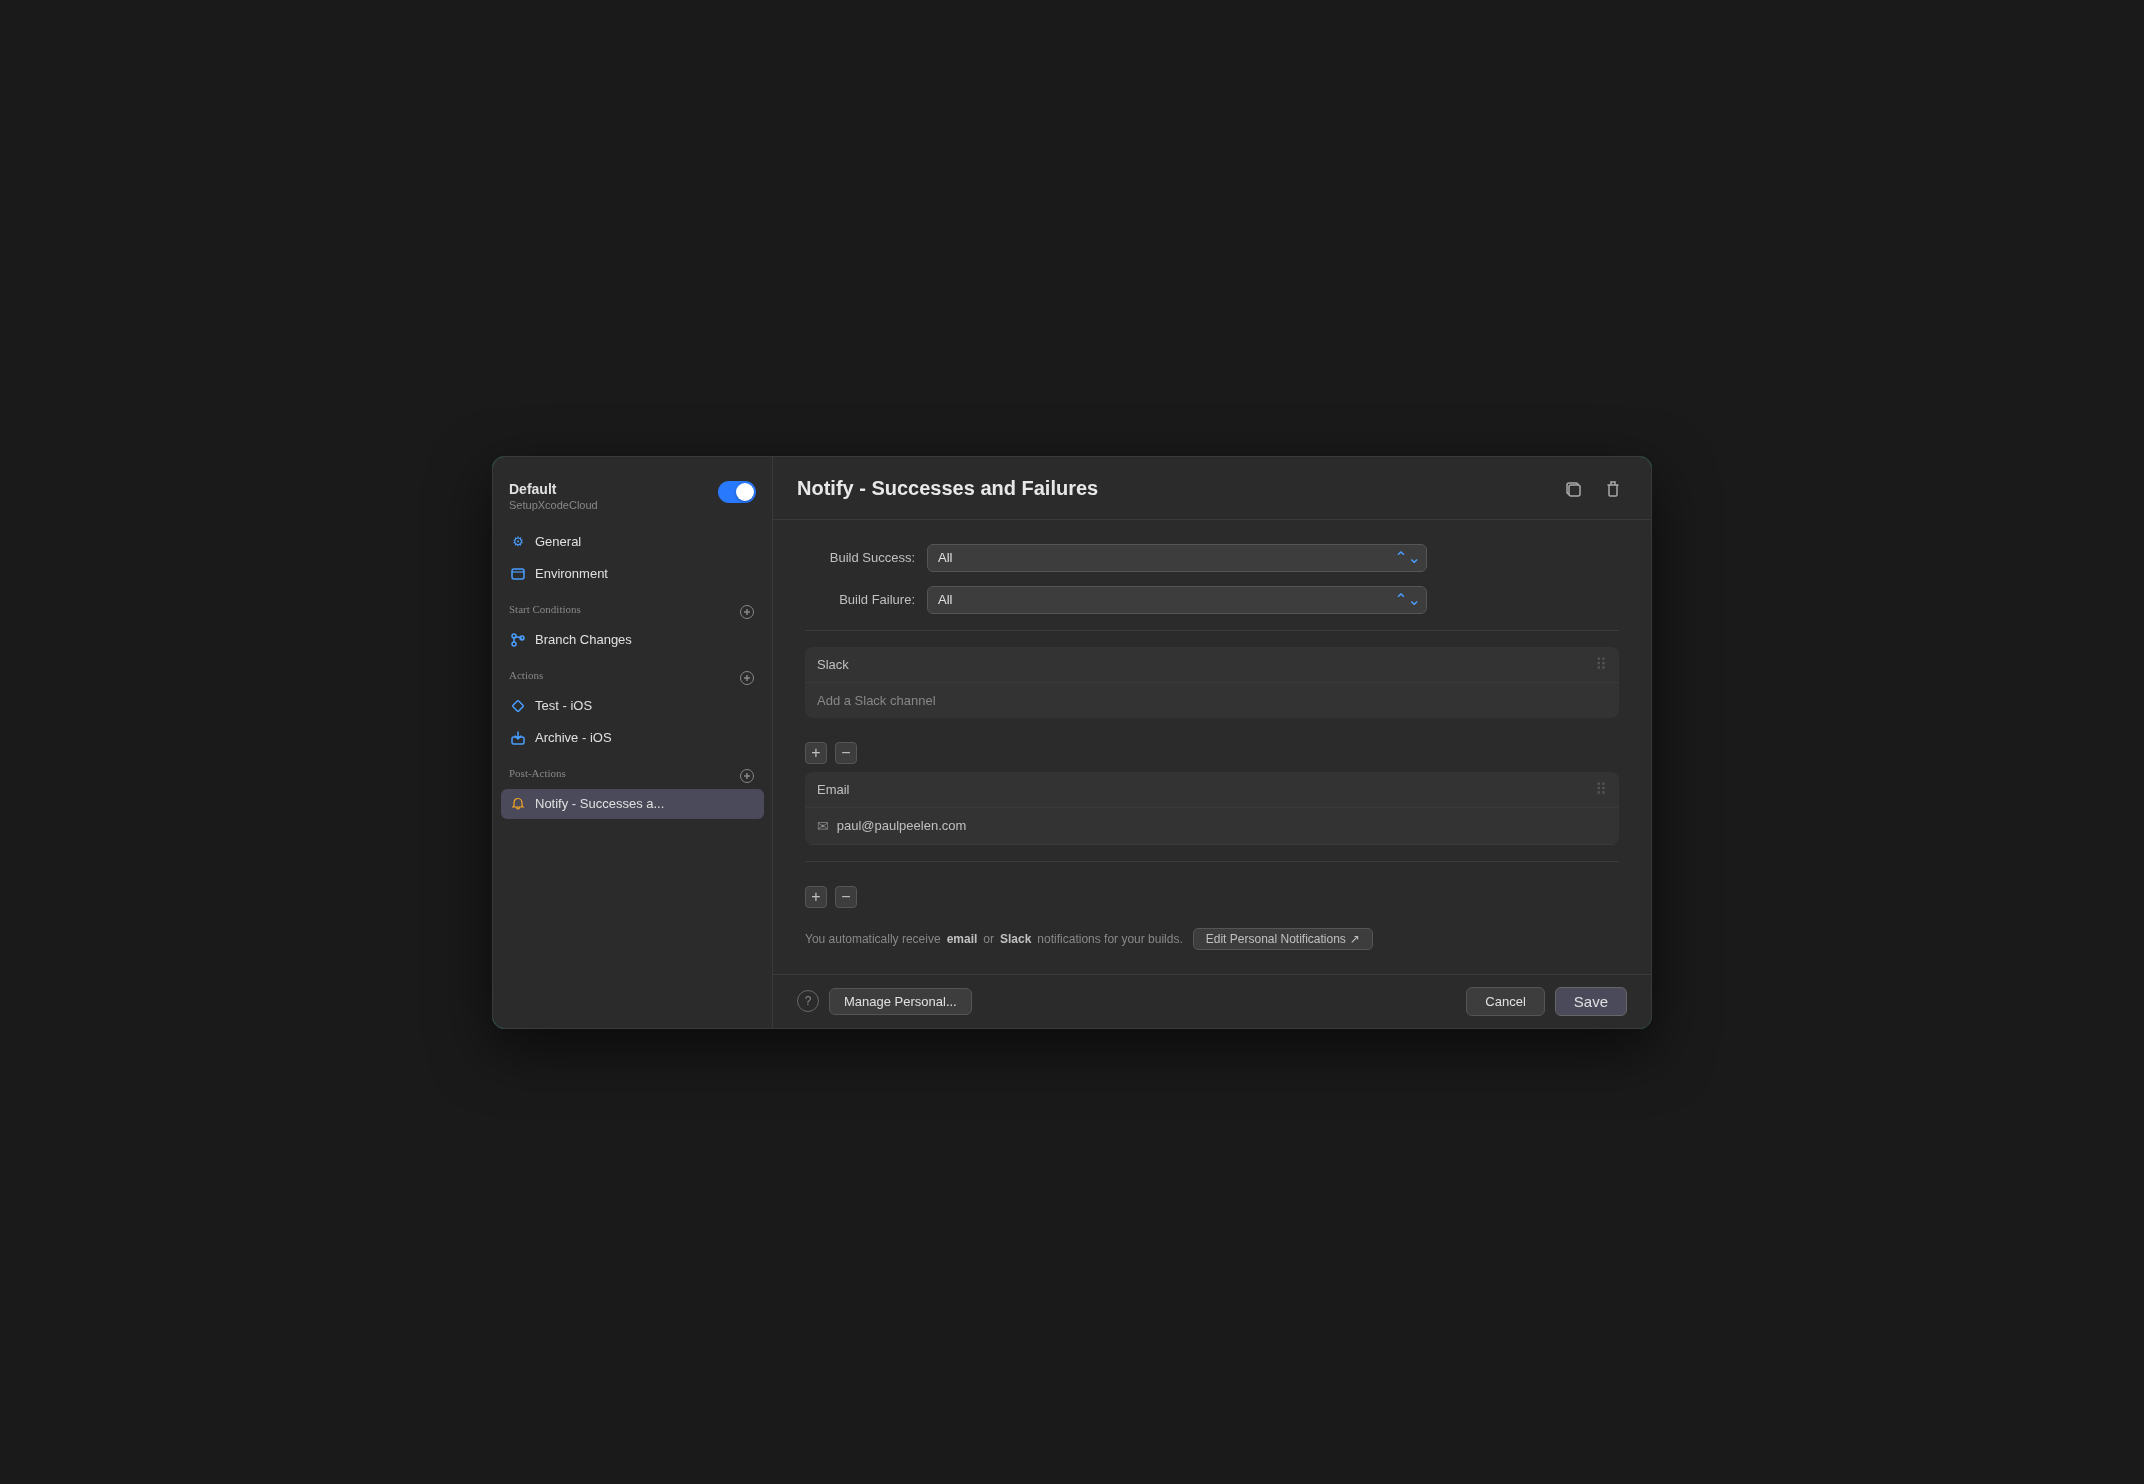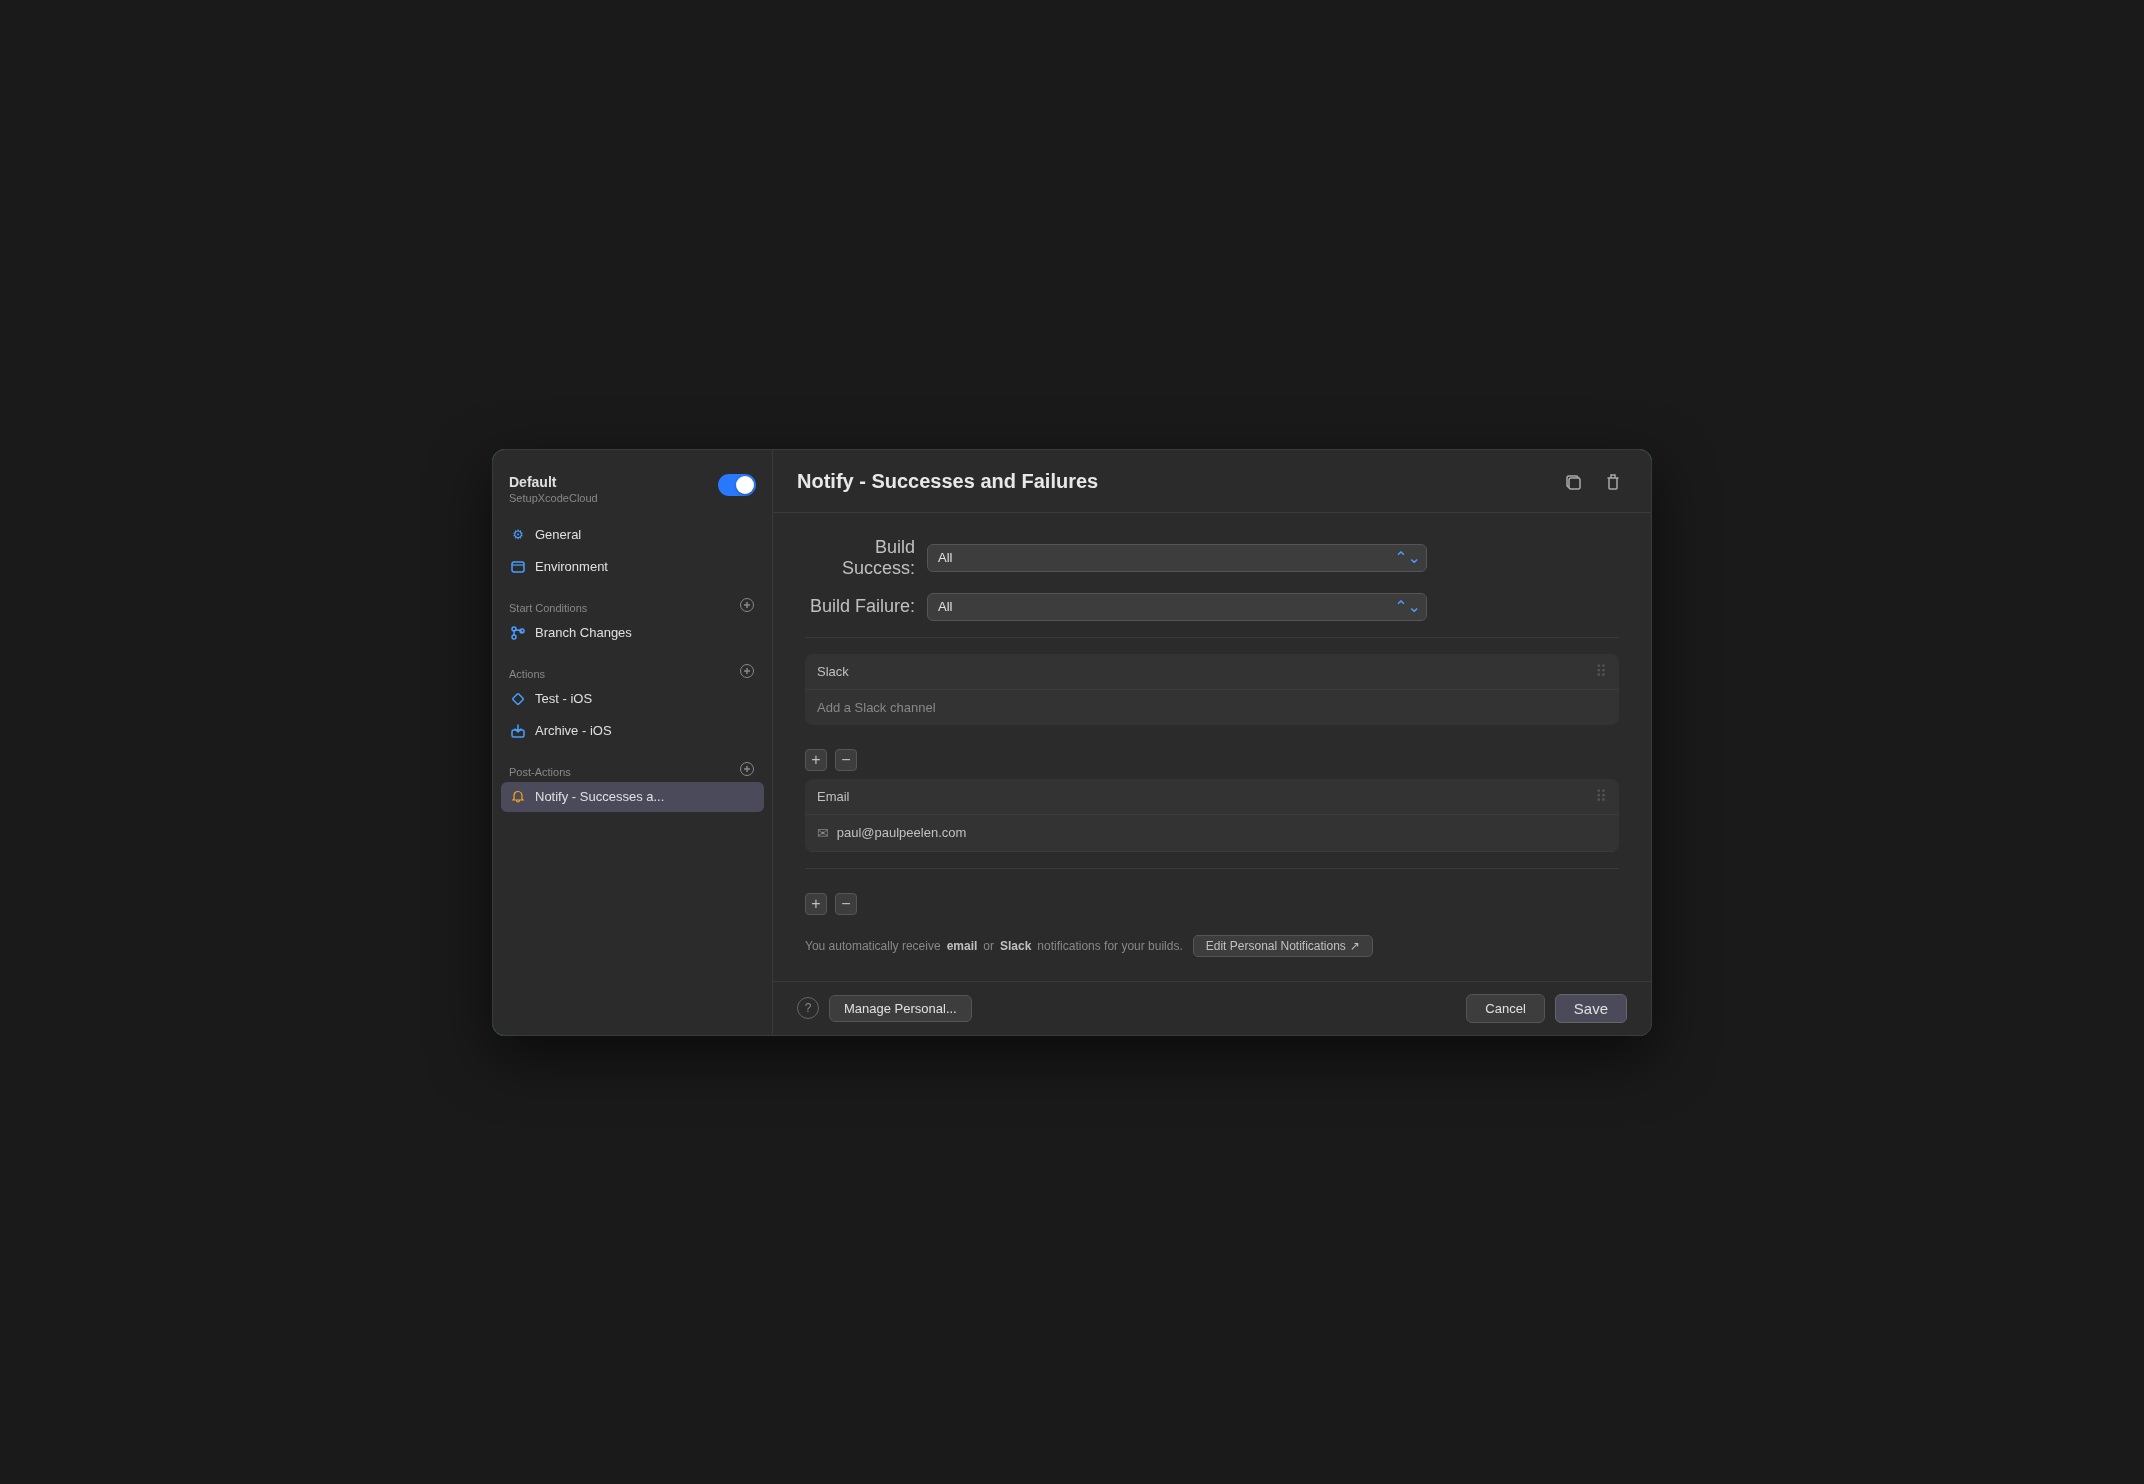--- a/index.html
+++ b/index.html
@@ -90,23 +90,24 @@
       width: 18px;
       height: 18px;
       margin-right: 8px;
       display: flex;
       align-items: center;
       justify-content: center;
       flex-shrink: 0;
     }
     .section-header {
       display: flex;
-      align-items: flex-end;
+      align-items: flex-start;
       justify-content: space-between;
       padding: 12px 8px 4px 8px;
+      font-family: Liberation Serif, serif;
     }
     .section-label {
       font-size: 11px;
       color: #888;
       font-weight: 500;
     }
     .section-add {
       width: 18px;
       height: 18px;
       display: flex;
@@ -165,21 +166,21 @@
       padding: 24px 32px;
       overflow-y: auto;
     }
     .form-row {
       display: flex;
       align-items: center;
       margin-bottom: 14px;
       gap: 12px;
     }
     .form-label {
-      font-size: 18px;
+      font-size: 13px;
       color: #c0c0c0;
       text-align: right;
       width: 110px;
       flex-shrink: 0;
     }
     .select-wrapper {
       position: relative;
       flex: 1;
       max-width: 500px;
     }

